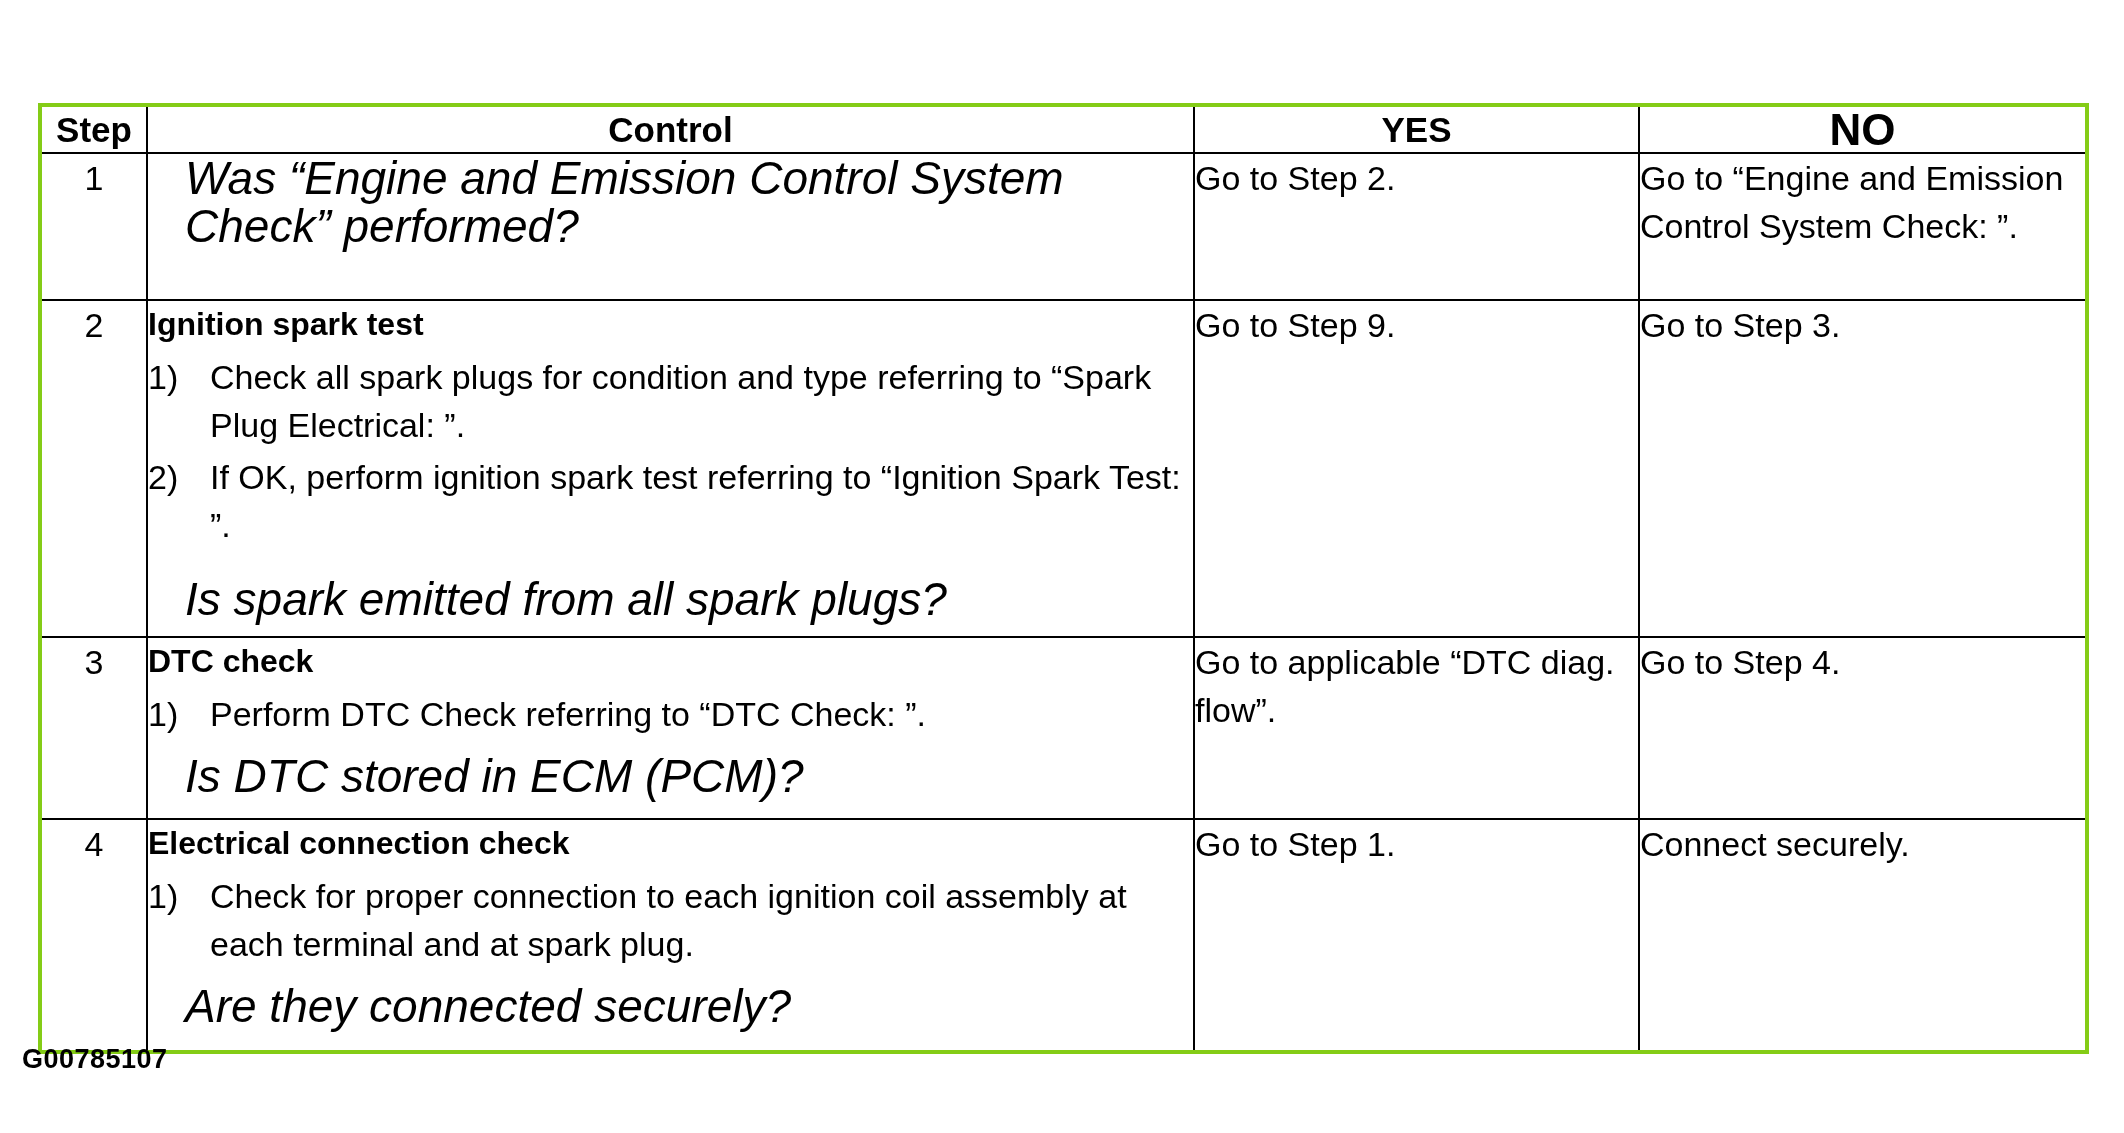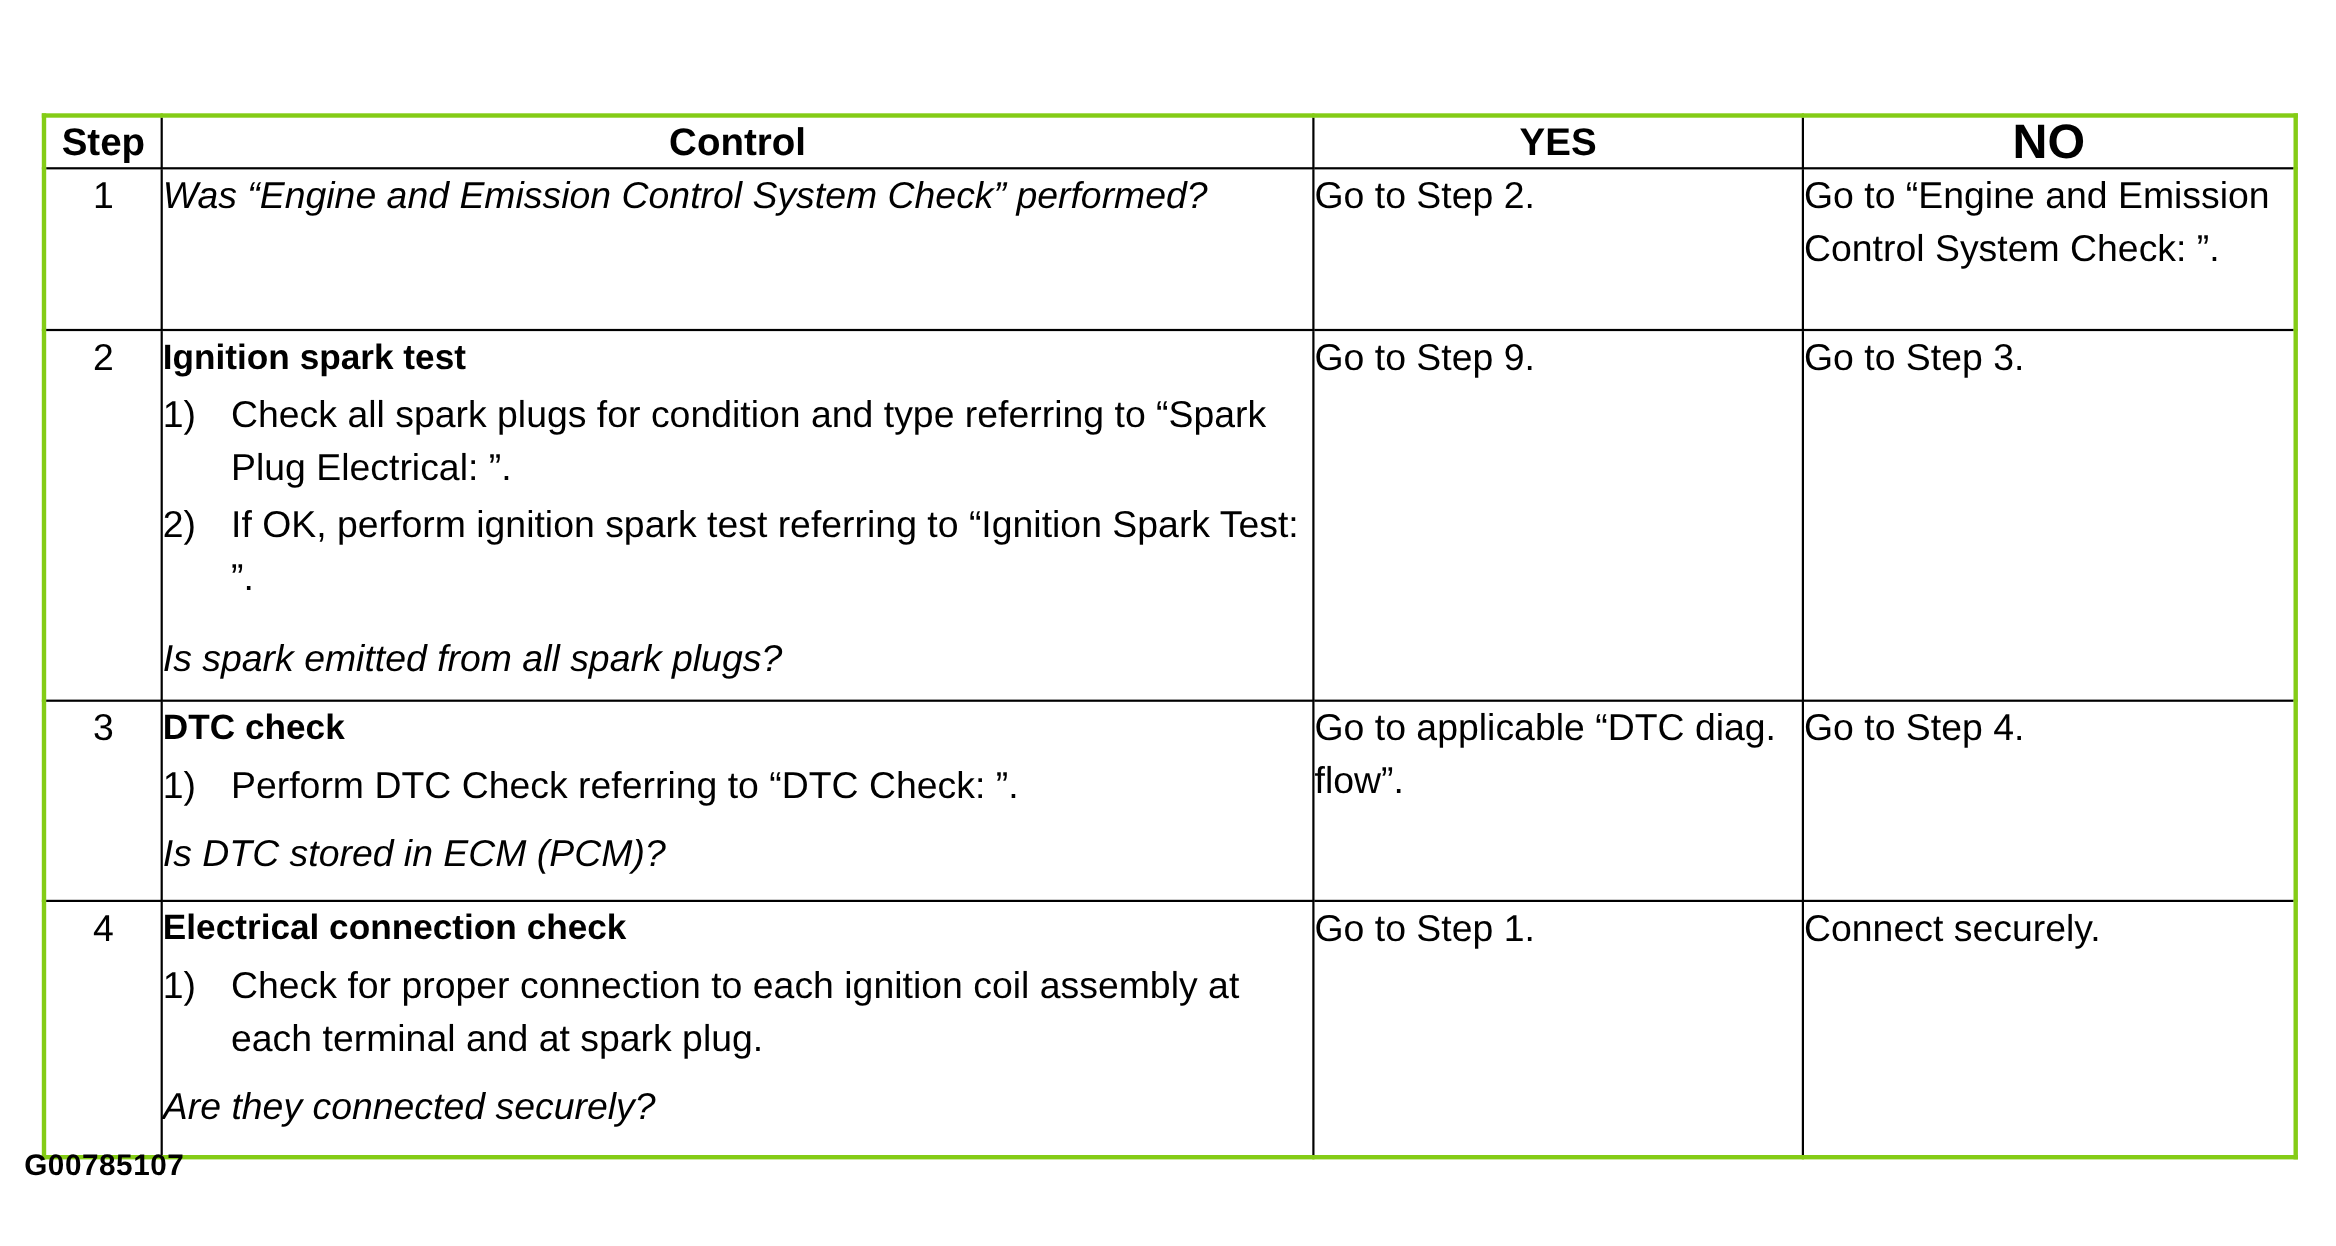--- a/index.html
+++ b/index.html
@@ -88,23 +88,24 @@
 
   
   tr.r1 td { height: 145px; }
   tr.r2 td { height: 335px; }
   tr.r3 td { height: 180px; }
   tr.r4 td { height: 230px; }
 
   
   .q-italic {
     font-style: italic;
-    font-size: 34px;
-    line-height: 48px;
-    display: block;
+    font-size: 46px;
+    line-height: 48px;
+    display: block;
+    padding-left: 37px;
   }
   .title-bold {
     font-weight: bold;
     font-size: 32px;
     line-height: 46px;
     display: block;
     margin-bottom: 6px;
   }
   .sub-list {
     display: block;

